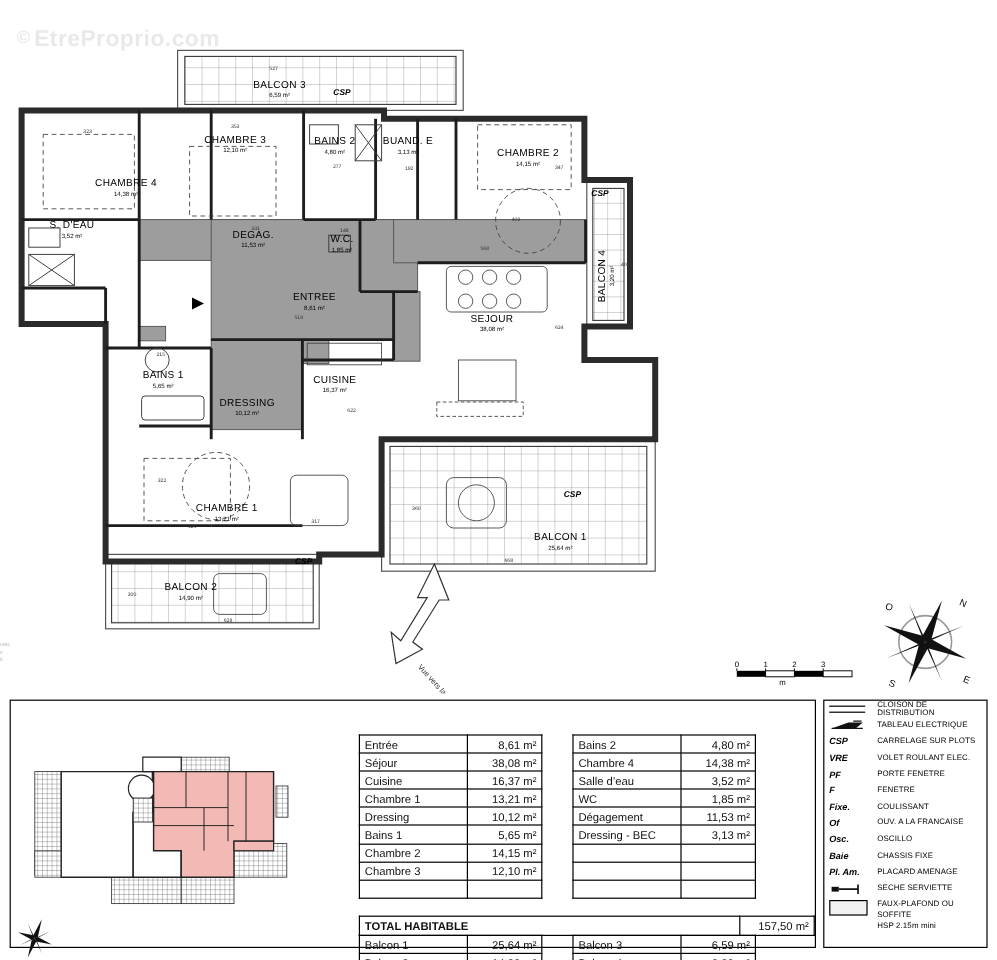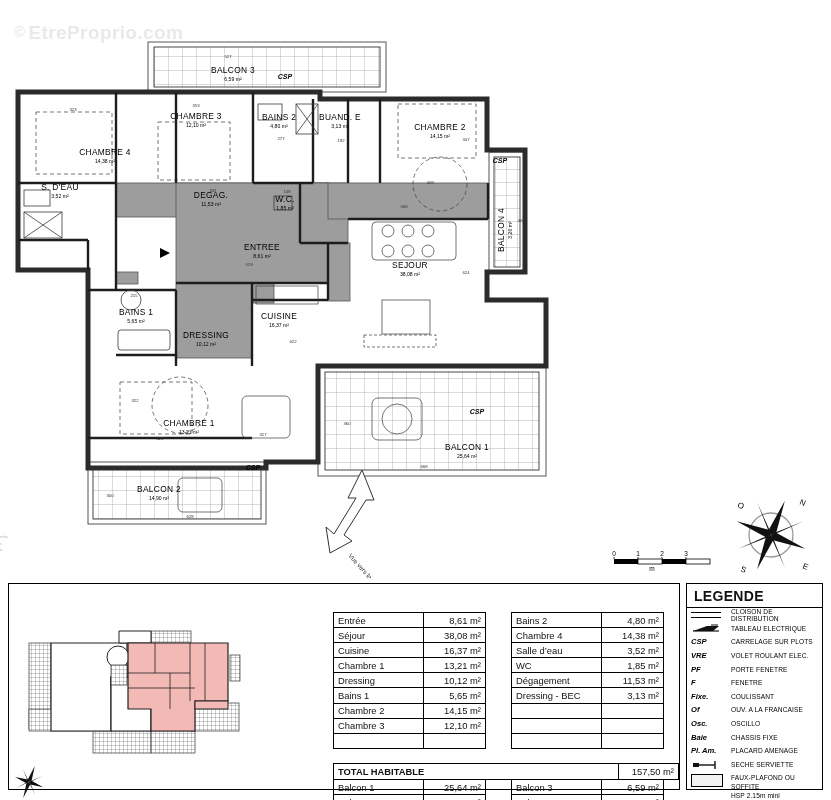--- a/index.html
+++ b/index.html
@@ -30,21 +30,21 @@
             padding-left:8px;box-sizing:border-box;}
   #titlebar h1{margin:0;font-size:15px;font-weight:bold;letter-spacing:.2px;}
 
   #tb-body{position:absolute;left:0;top:25px;right:0;bottom:0;}
 
   #minimap{position:absolute;left:6px;top:4px;width:270px;height:160px;}
   #compass-mini{position:absolute;left:6px;top:155px;width:40px;height:34px;}
 
   
   .areatable{position:absolute;border-collapse:collapse;font-size:9.4px;
-             font-family:"Liberation Sans",sans-serif;margin-left:34px;}
+             font-family:"Liberation Sans",sans-serif;}
   .areatable td{border:1px solid #000;height:15.1px;padding:0 4px;box-sizing:border-box;
                 white-space:nowrap;overflow:hidden;}
   .areatable td.name{width:90px;}
   .areatable td.val{width:62px;text-align:right;}
   #tblL{left:290px;top:3px;}
   #tblR{left:468px;top:3px;}
   #tblTotal{left:290px;top:154px;}
   #tblTotal td.tname{width:322px;font-weight:bold;}
   #tblTotal td.tval{width:62px;text-align:right;}
   #tblBalL{left:290px;top:170px;}
@@ -546,21 +546,20 @@
               <td class="name">Balcon 4</td>
               <td class="val">3,20 m²</td>
             </tr>
           </tbody>
         </table>
 
     </div>
   </section>
 
   <section id="legend">
-    <h2>LEGENDE</h2>
     <div id="legendrows">
         <div class="legrow">
           <div class="legsym">
             <div class="sym-line"></div>
           </div>
           <div class="legtxt">CLOISON DE DISTRIBUTION</div>
         </div>
         <div class="legrow">
           <div class="legsym">
             <svg width="30" height="11">

